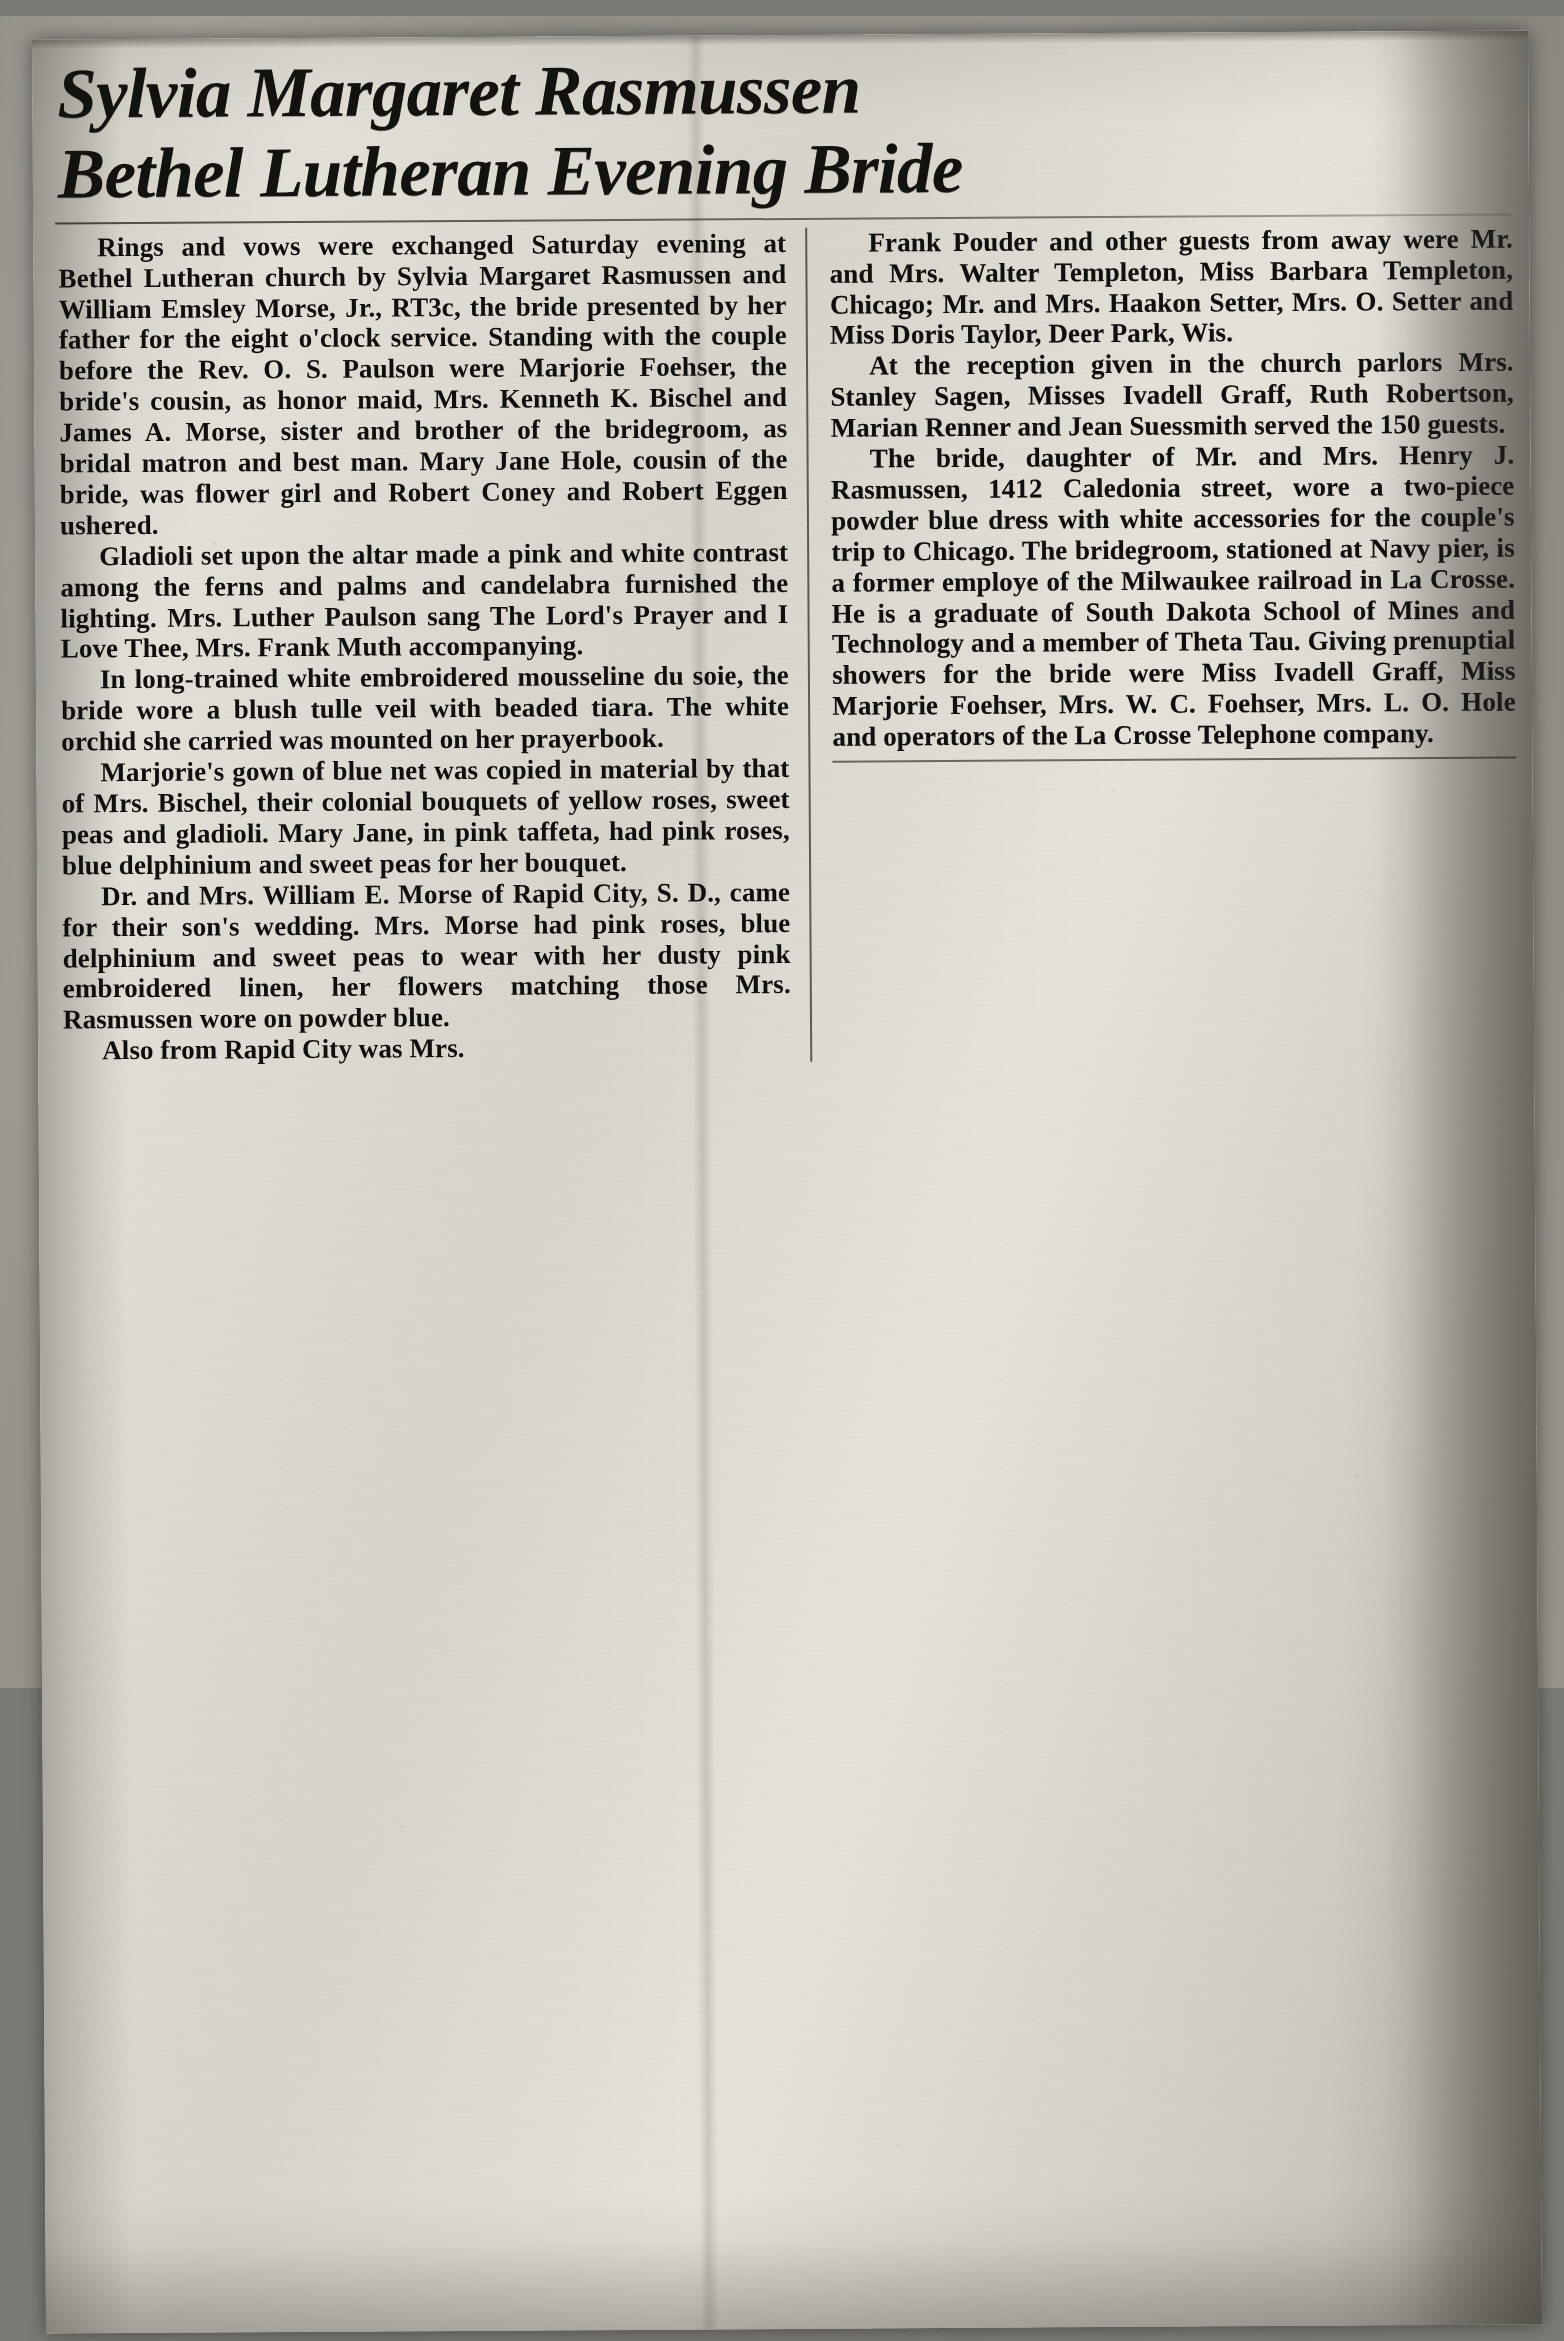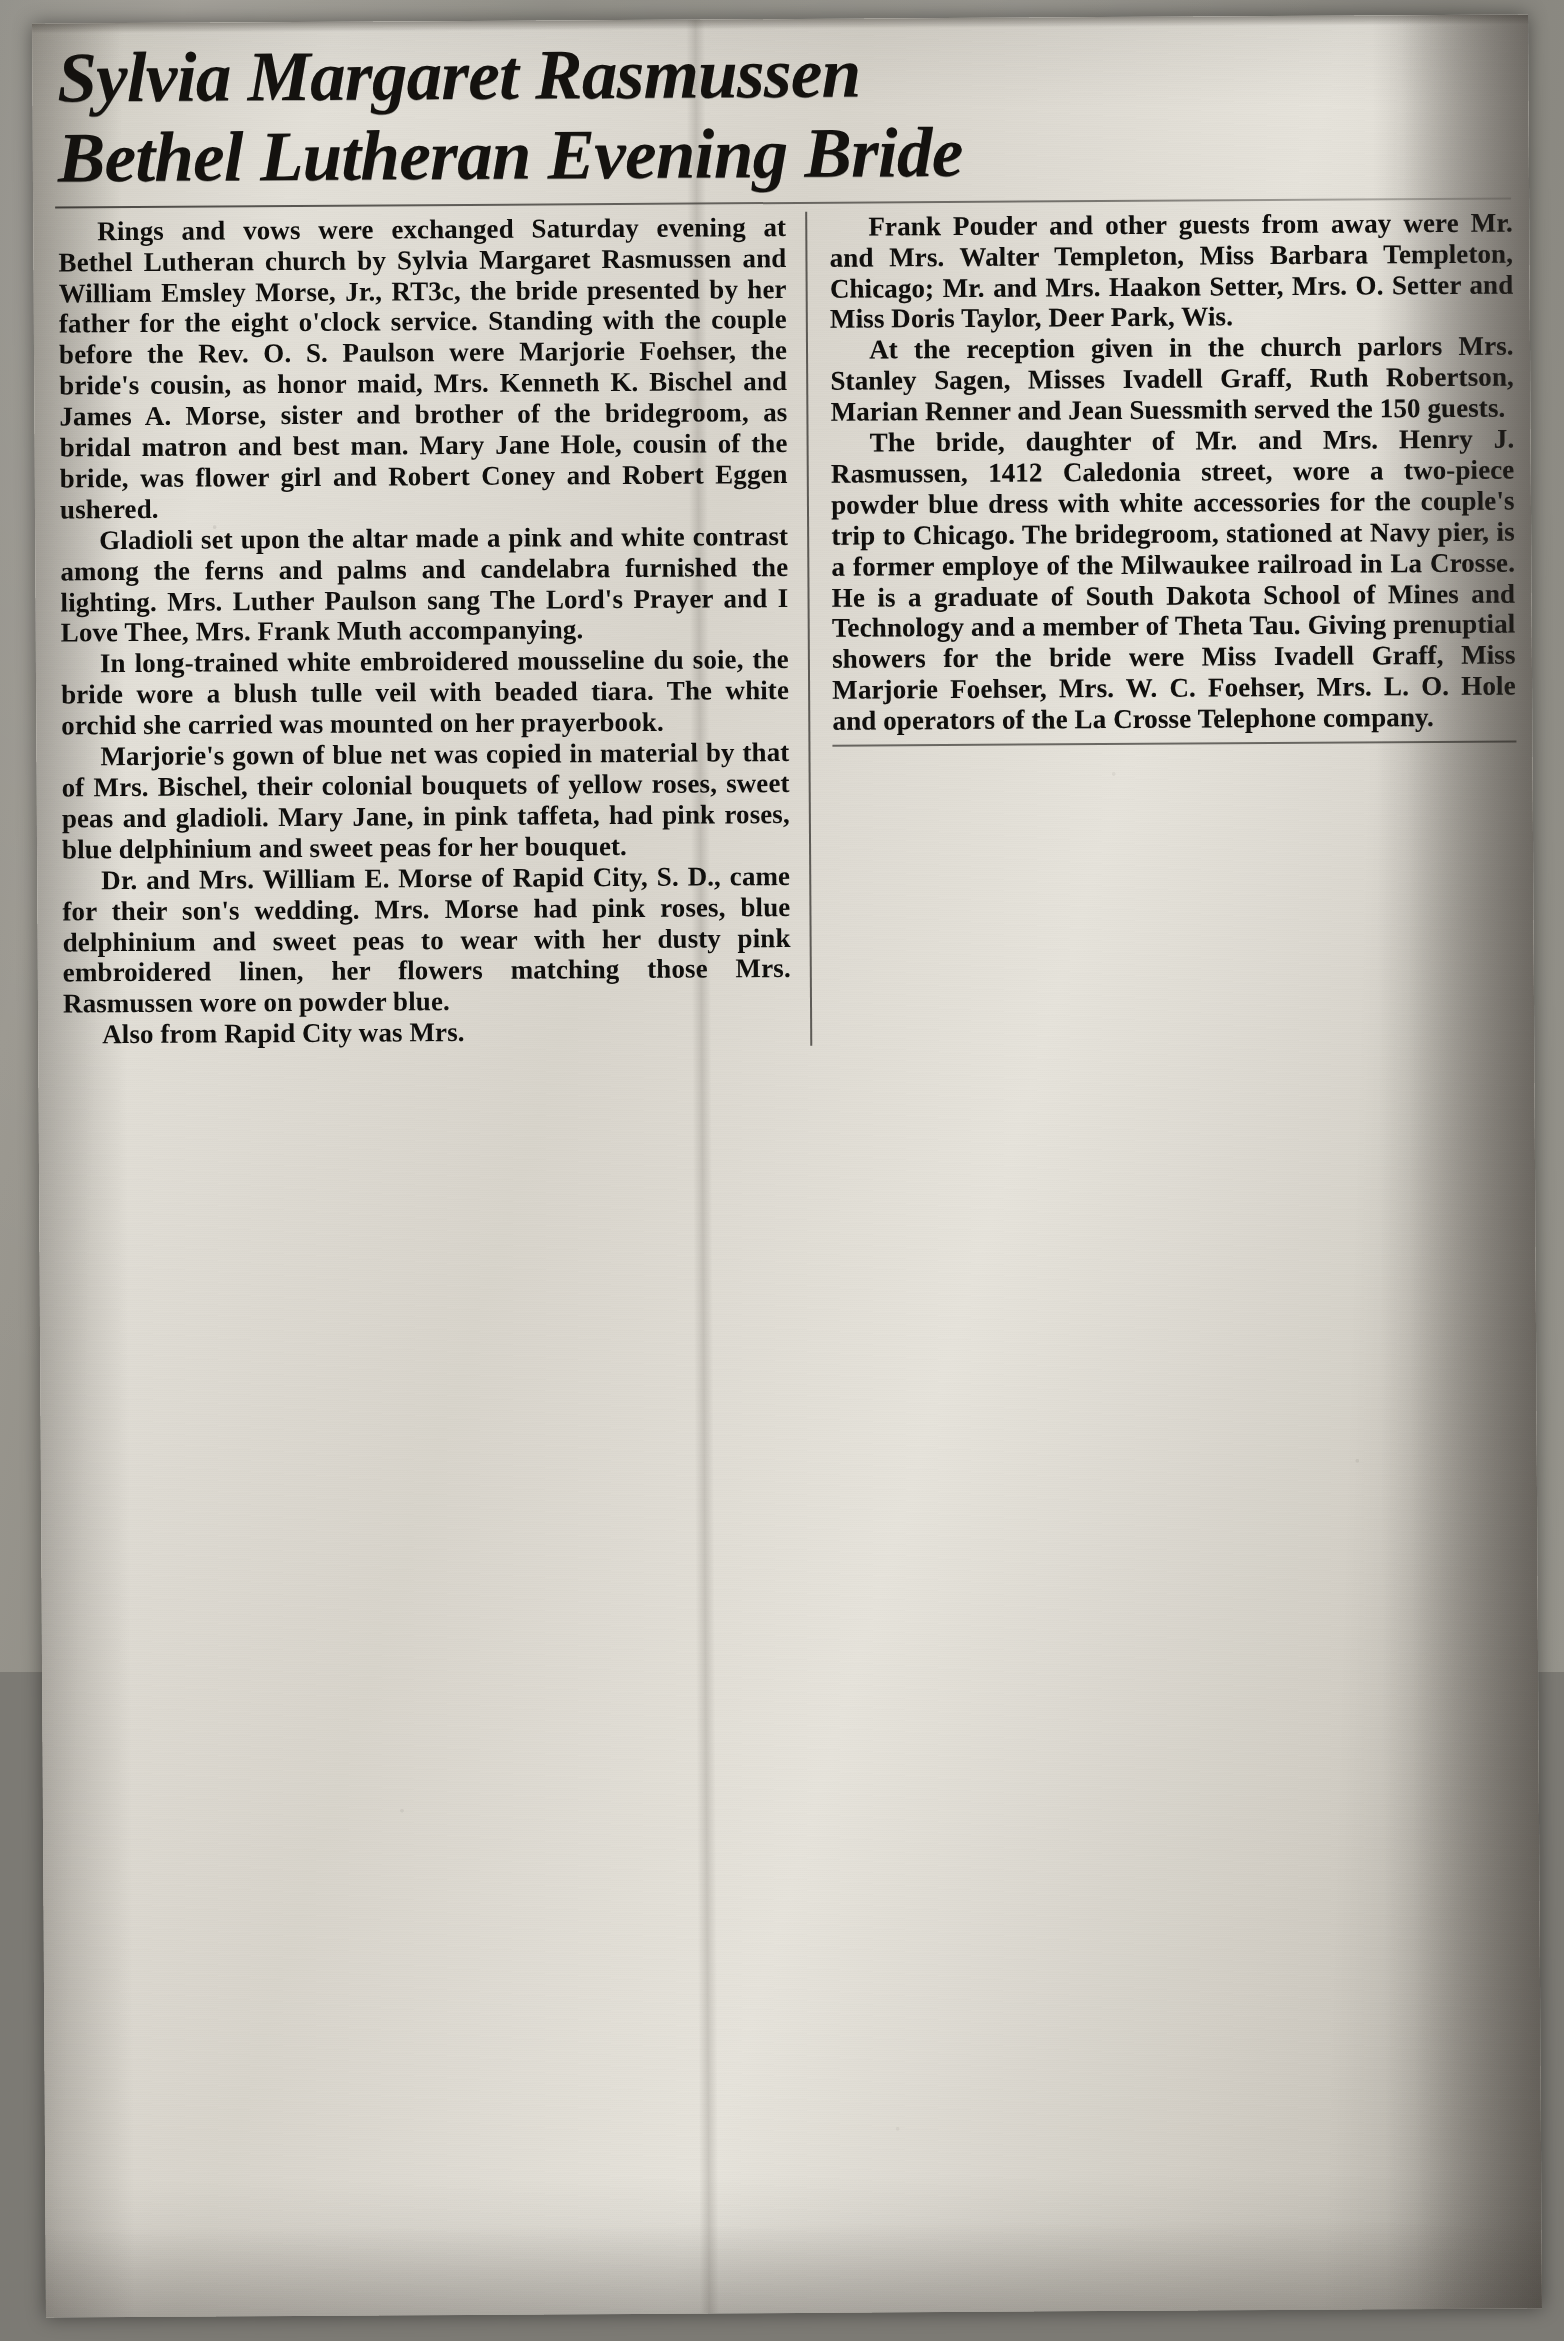--- a/index.html
+++ b/index.html
@@ -15,20 +15,21 @@
   }
 
   
   .scan {
     position: relative;
     width: 1564px;
     height: 1672px;
     background:
       radial-gradient(ellipse at 20% 15%, rgba(255,255,255,0.10), rgba(0,0,0,0) 60%),
       linear-gradient(100deg, #8d8b84 0%, #9a978f 10%, #8a8880 30%, #93918a 55%, #86847d 78%, #96948c 100%);
+    margin-top: 16px;
   }
 
   
   .clipping {
     position: absolute;
     left: 39px;
     top: 19.3px;
     width: 1496px;
     height: 2294px;
     transform: rotate(-0.35deg);

